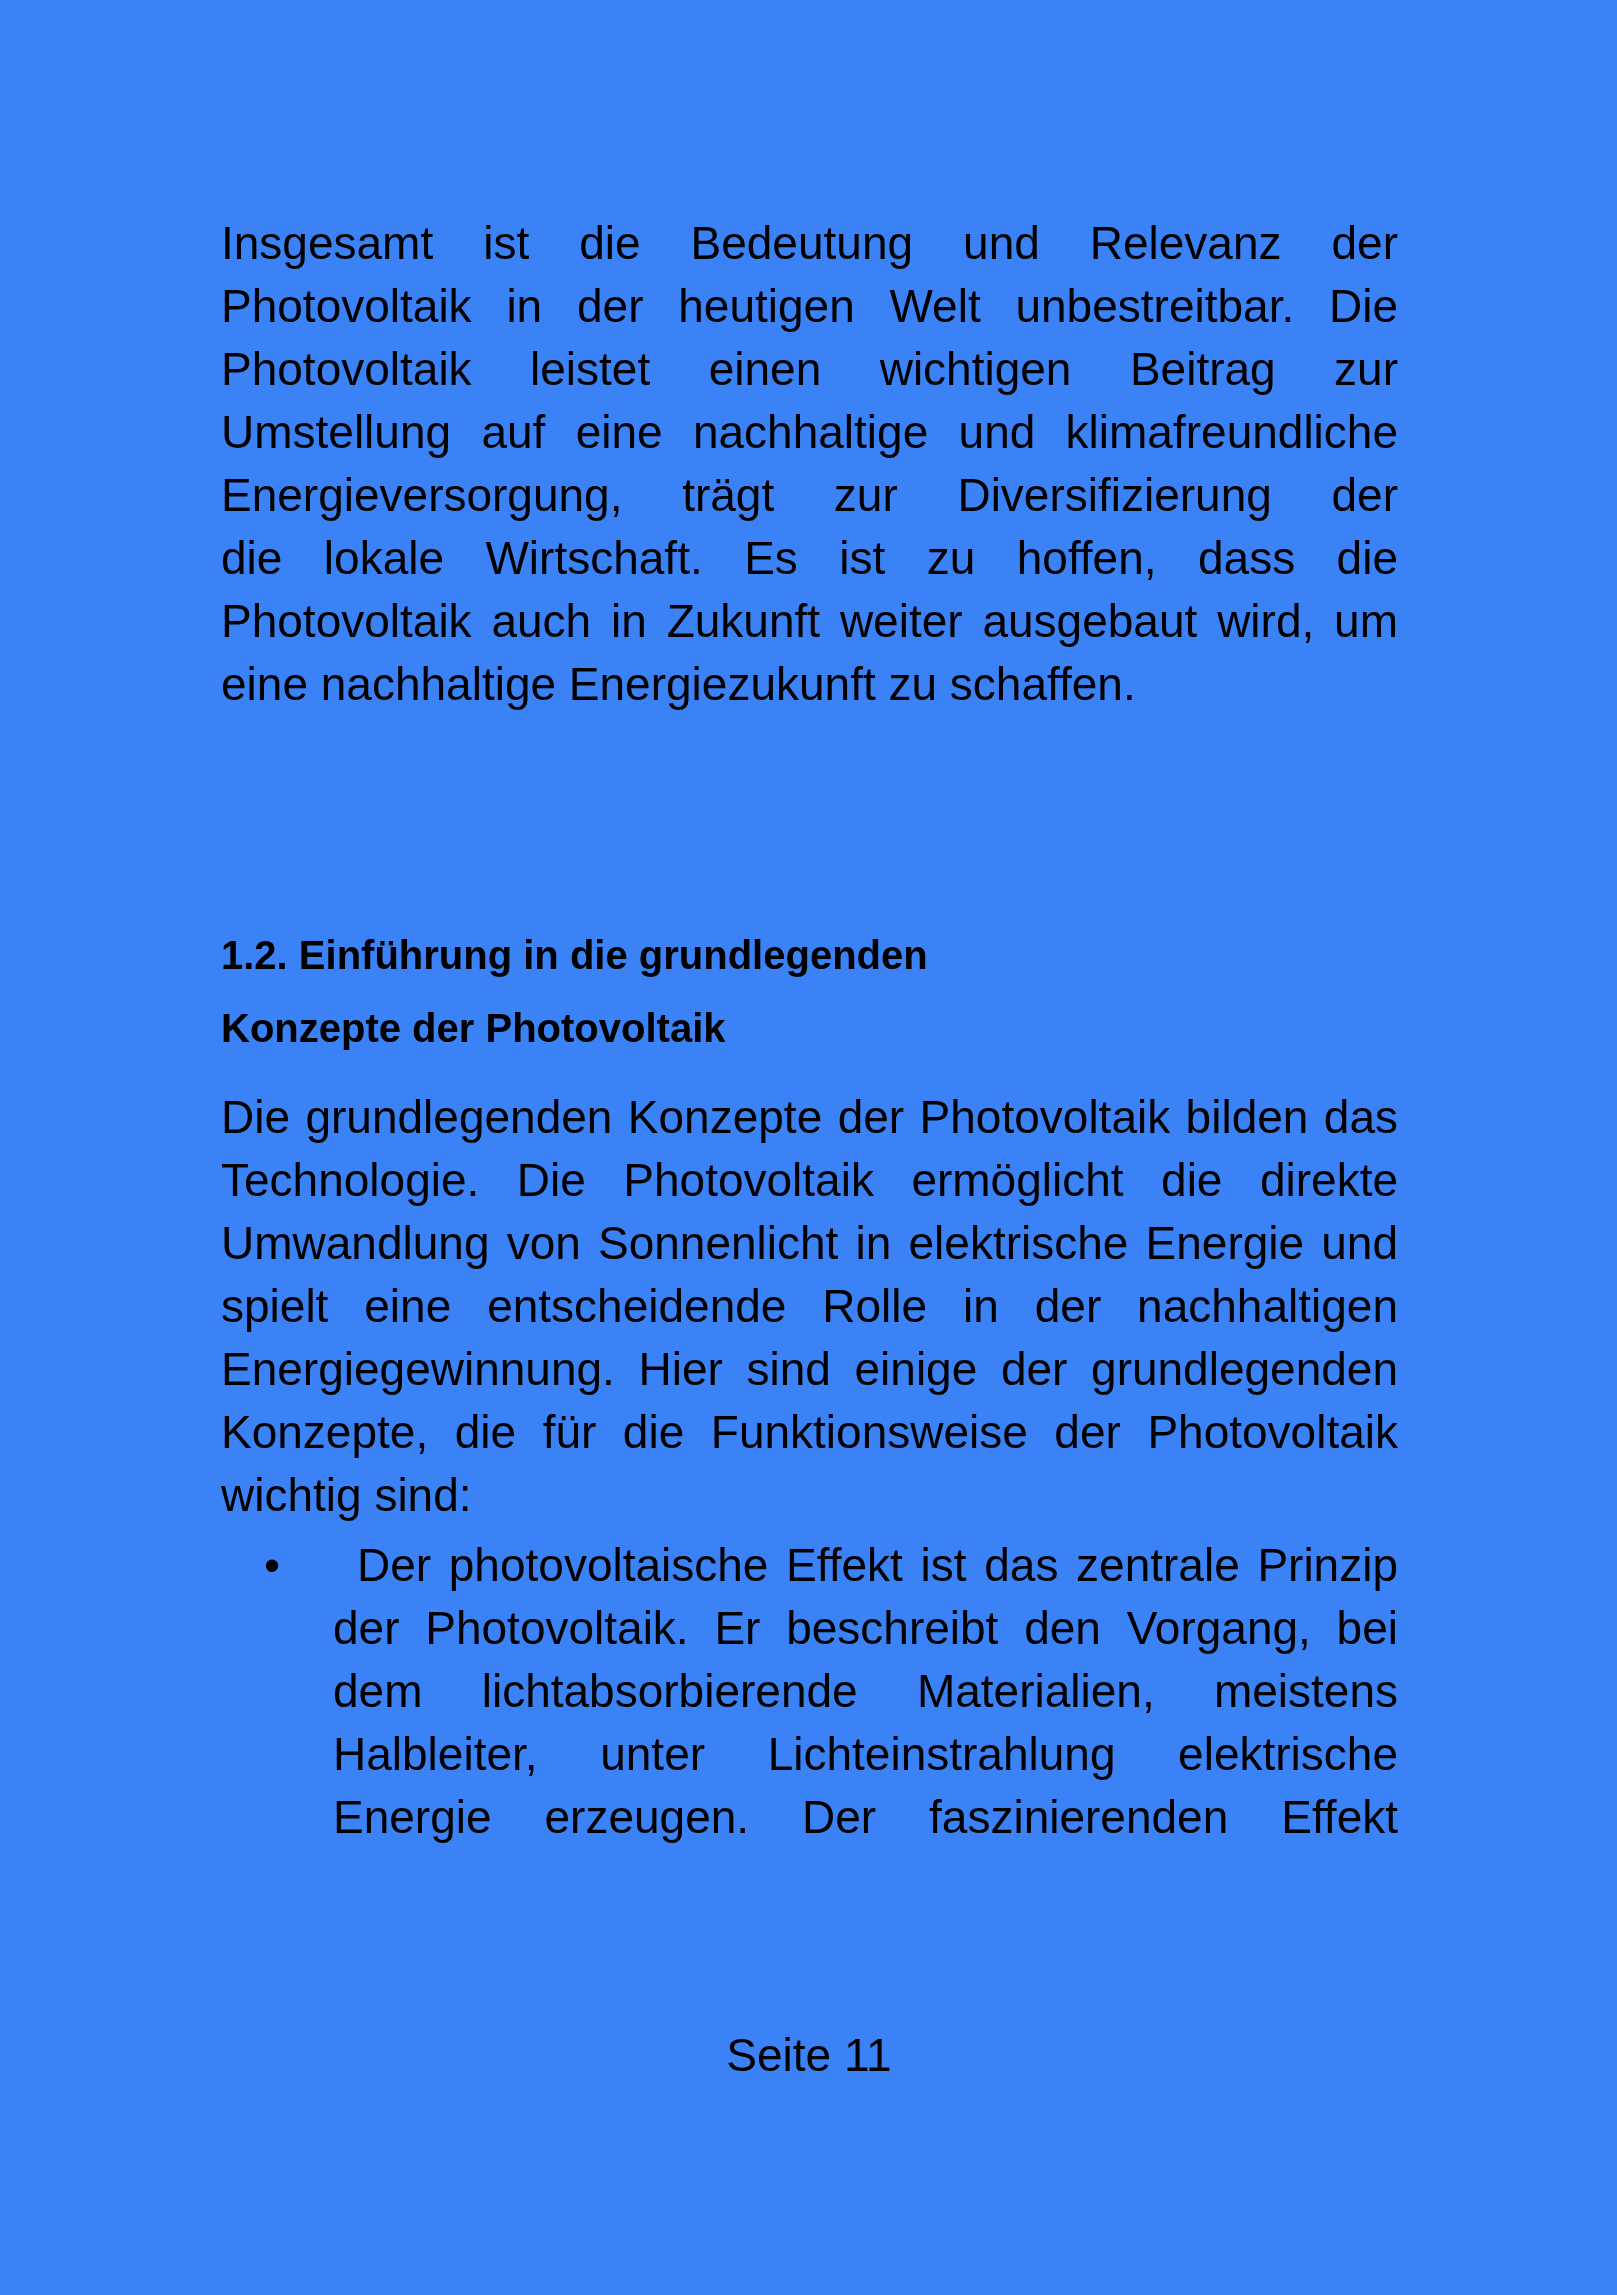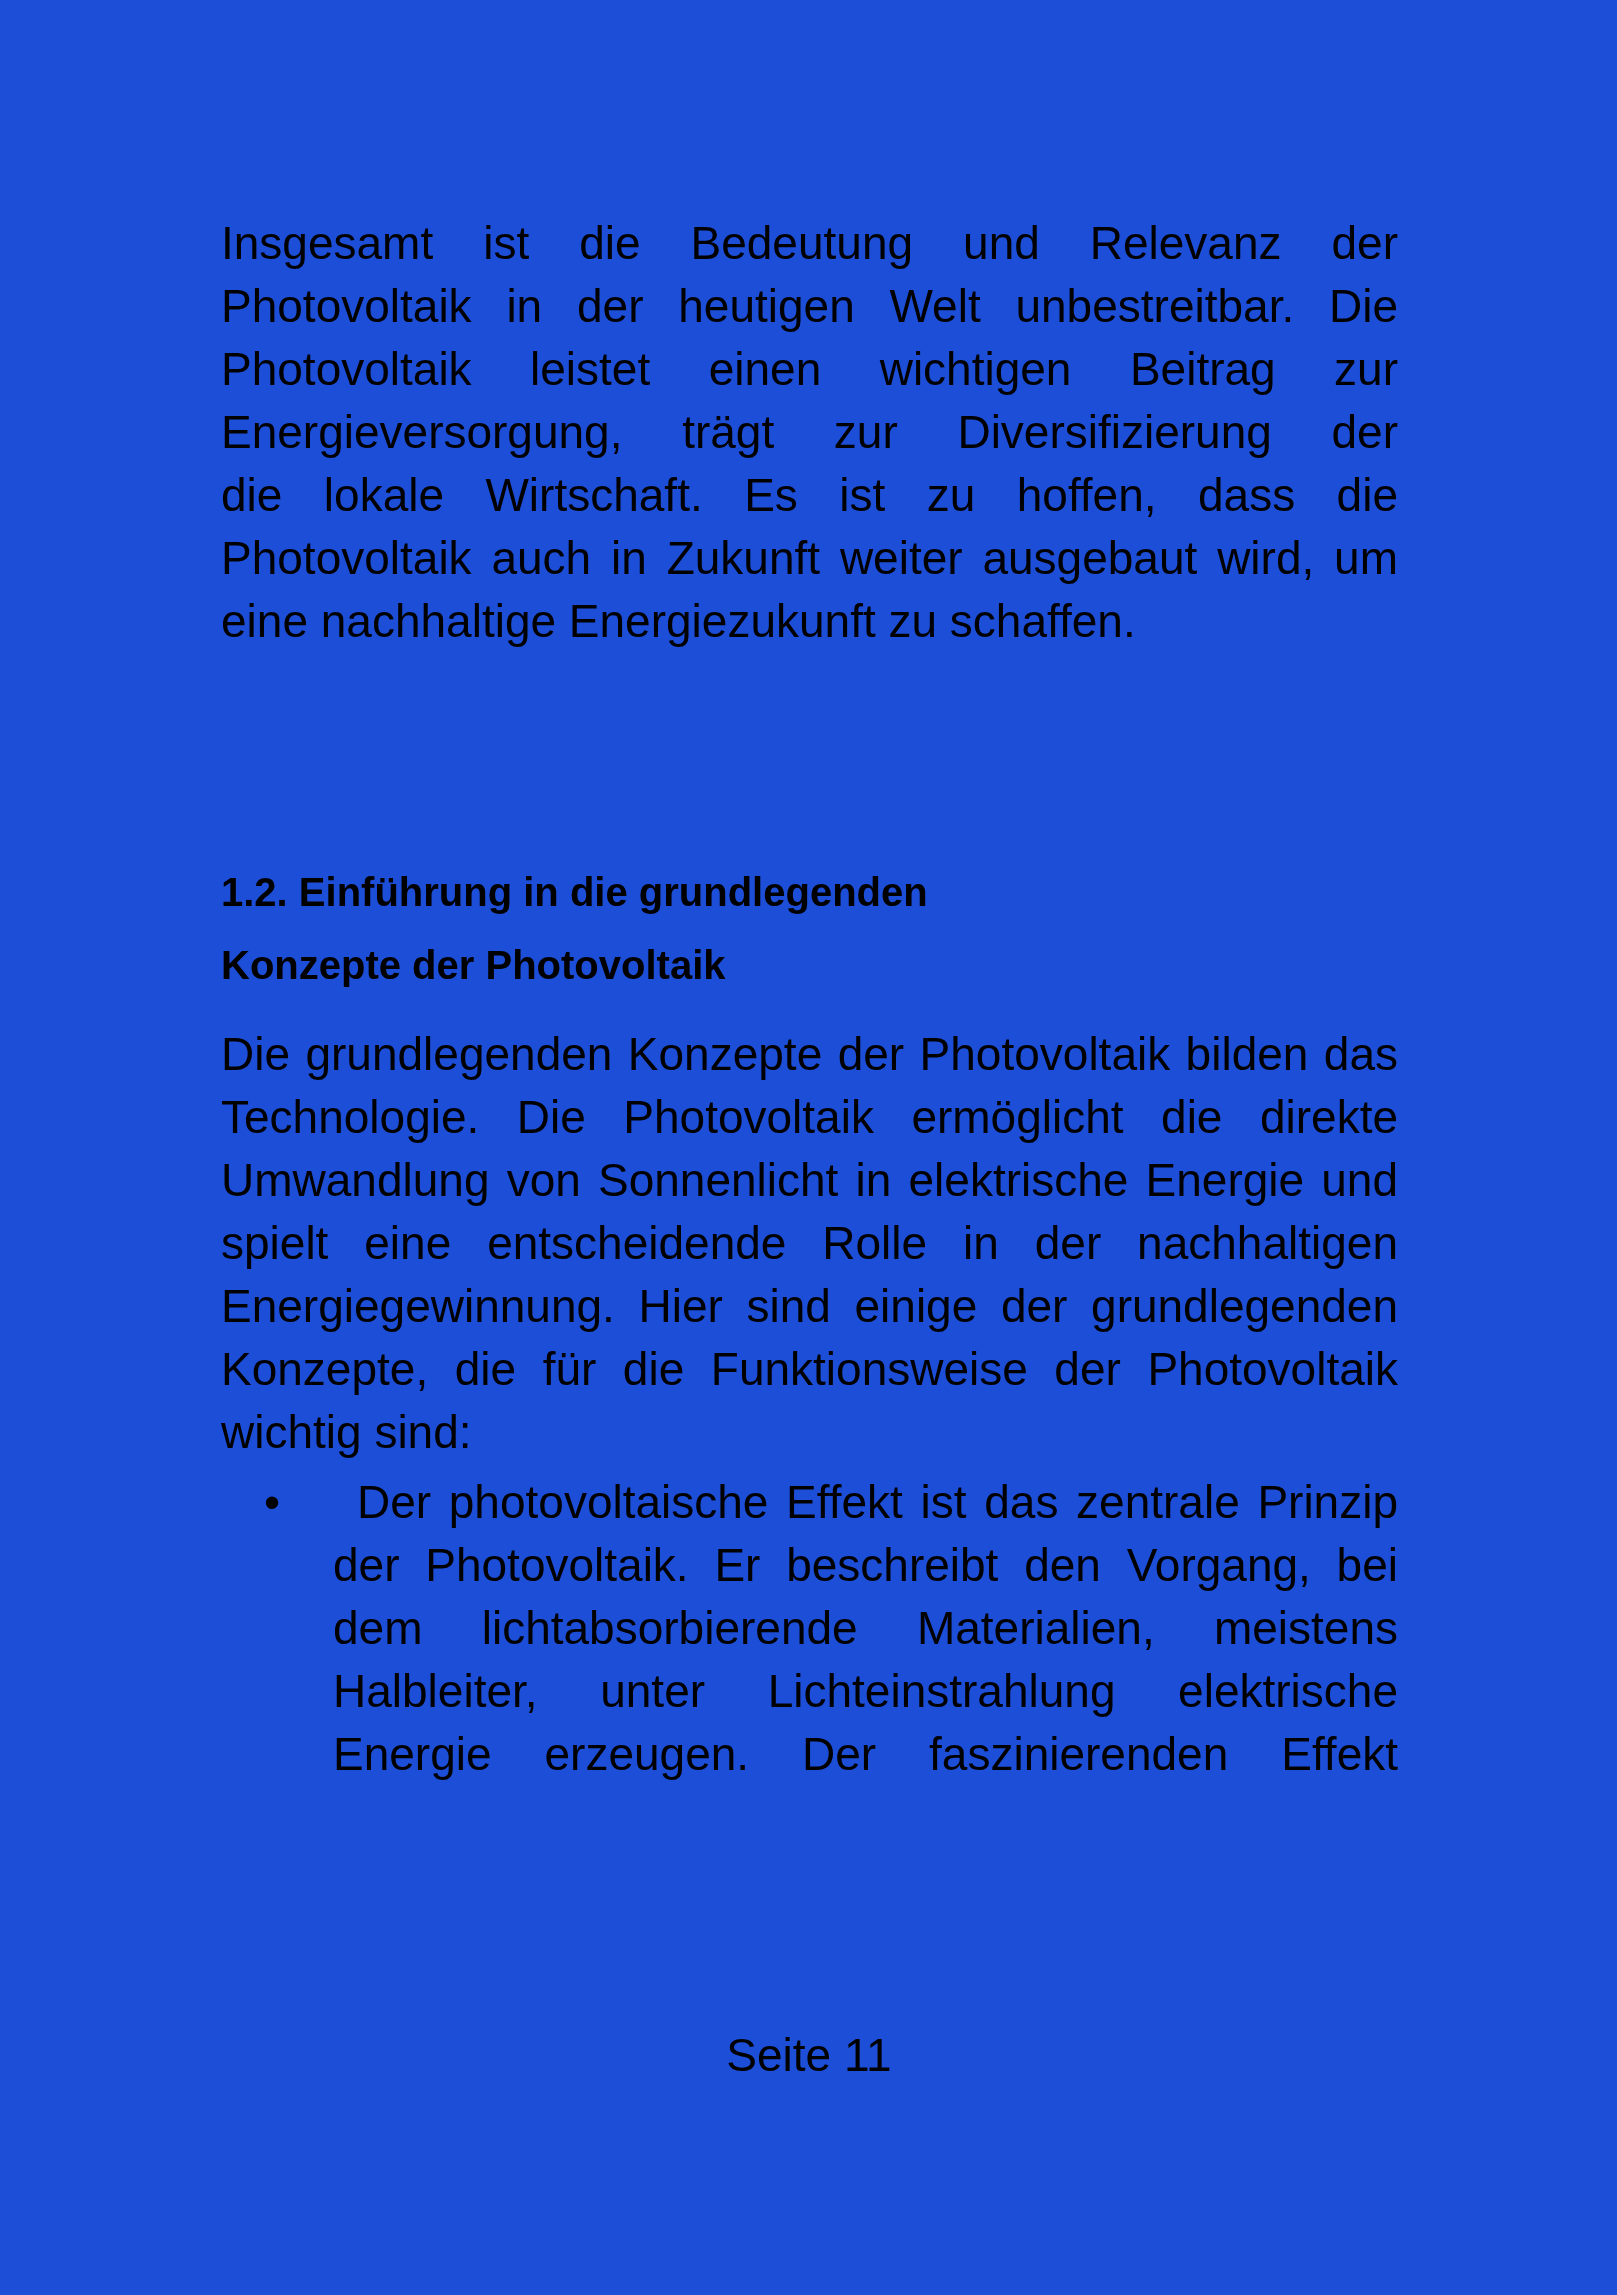--- a/index.html
+++ b/index.html
@@ -6,21 +6,21 @@
     margin: 0;
     padding: 0;
     background: #ffffff;
   }
   .page {
     position: relative;
     width: 1618px;
     height: 2295px;
     box-sizing: border-box;
     padding: 212px 220px 0 221px;
-    background: #1d4ed8;
+    background: #3b82f6;
     color: #000000;
     font-family: "Liberation Sans", "DejaVu Sans", sans-serif;
     overflow: hidden;
   }
   .body-text {
     font-size: 46px;
     line-height: 63px;
     margin: 0;
   }
   .tline {
@@ -69,20 +69,21 @@
 </style>
 </head>
 <body>
 
 <div class="page">
 
   <div class="body-text">
       <div class="tline first">Insgesamt ist die Bedeutung und Relevanz der</div>
       <div class="tline">Photovoltaik in der heutigen Welt unbestreitbar. Die</div>
       <div class="tline">Photovoltaik leistet einen wichtigen Beitrag zur</div>
+      <div class="tline">Umstellung auf eine nachhaltige und klimafreundliche</div>
       <div class="tline">Energieversorgung, trägt zur Diversifizierung der</div>
       <div class="tline">die lokale Wirtschaft. Es ist zu hoffen, dass die</div>
       <div class="tline">Photovoltaik auch in Zukunft weiter ausgebaut wird, um</div>
       <div class="tline noj">eine nachhaltige Energiezukunft zu schaffen.</div>
     </div>
 
   <h2 class="section-heading">
       <div class="tline first noj">1.2. Einführung in die grundlegenden</div>
       <div class="tline noj">Konzepte der Photovoltaik</div>
     </h2>

